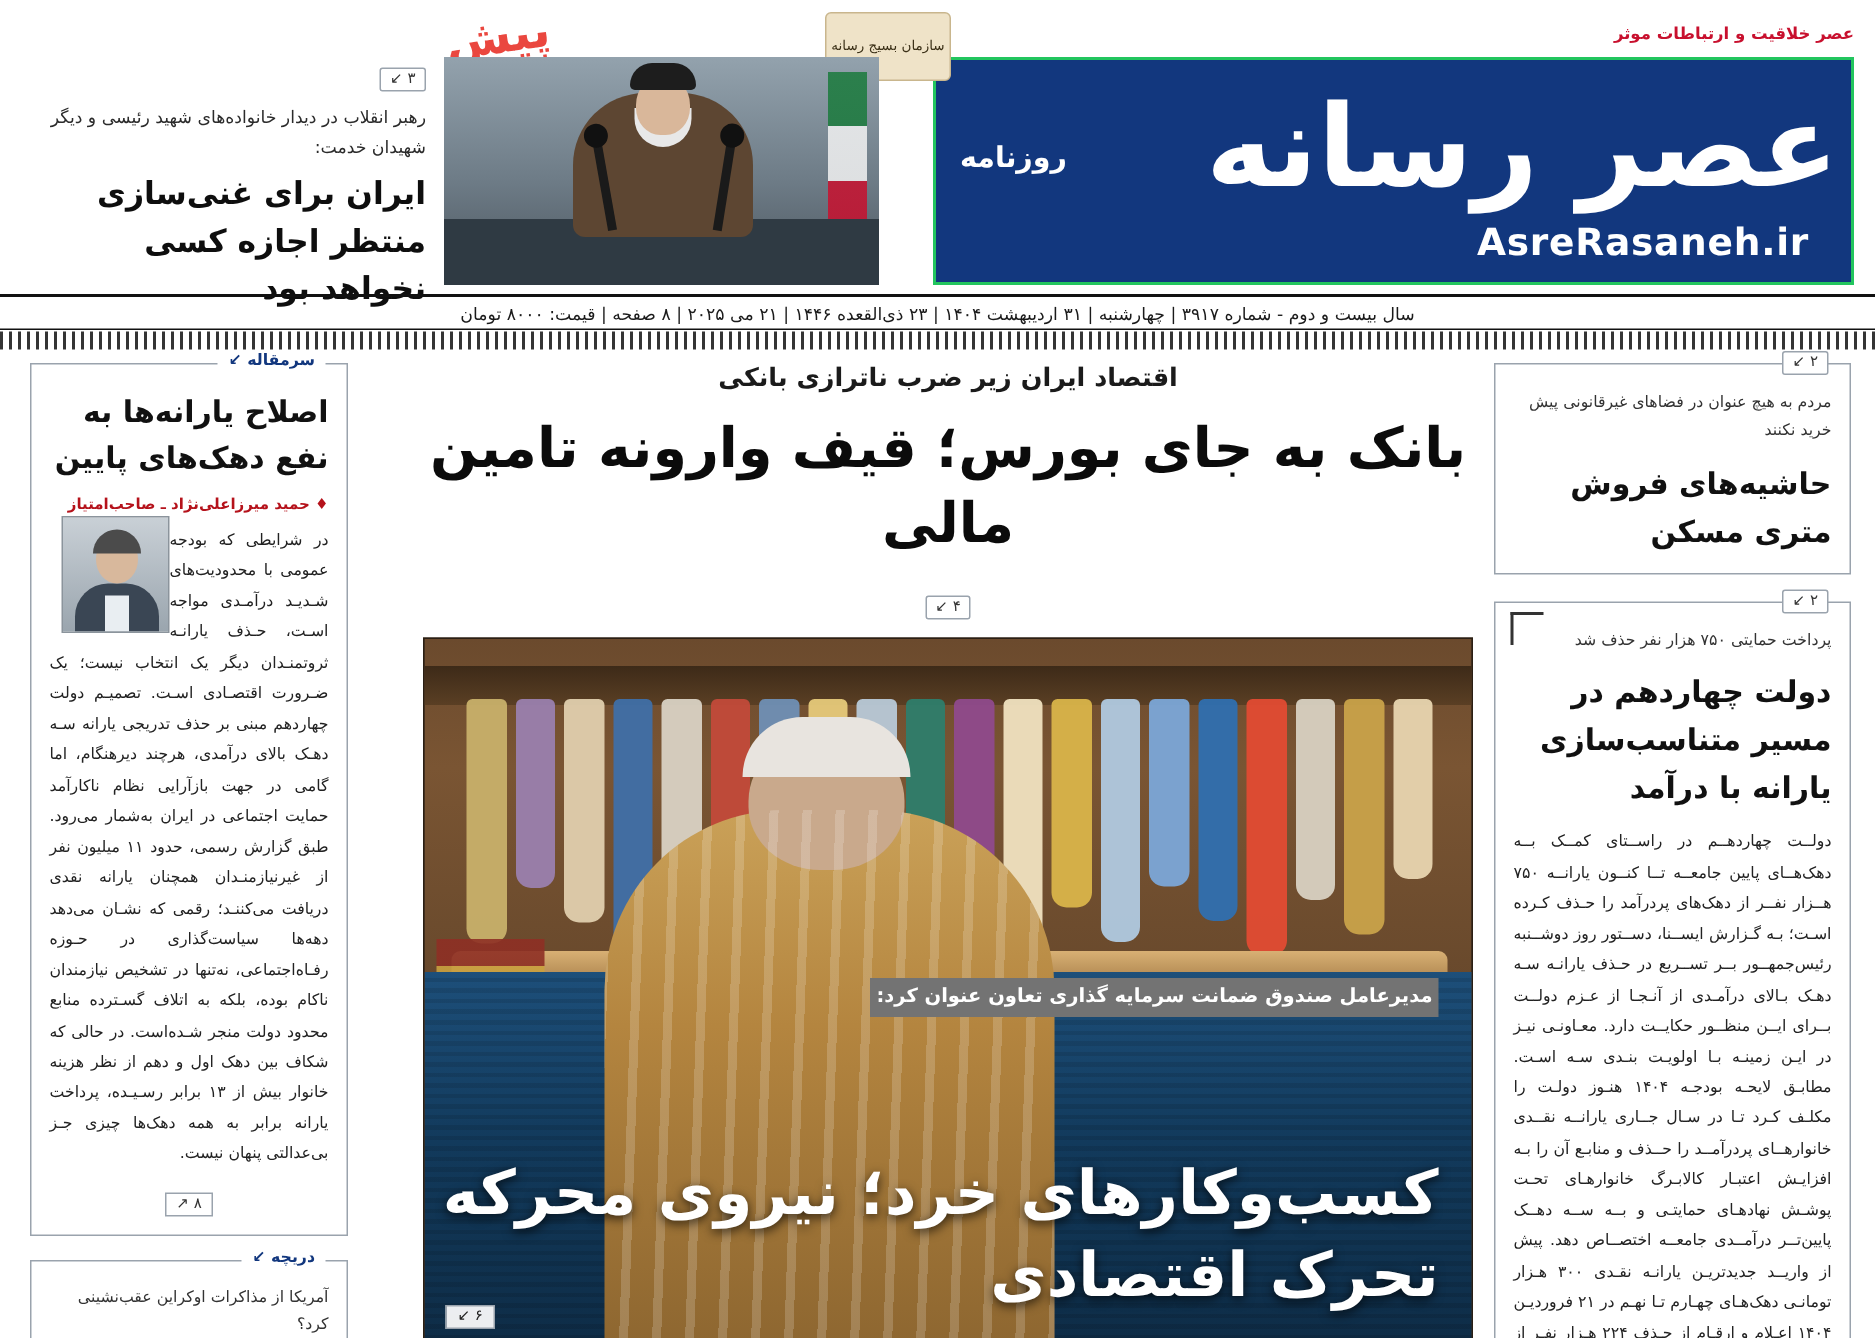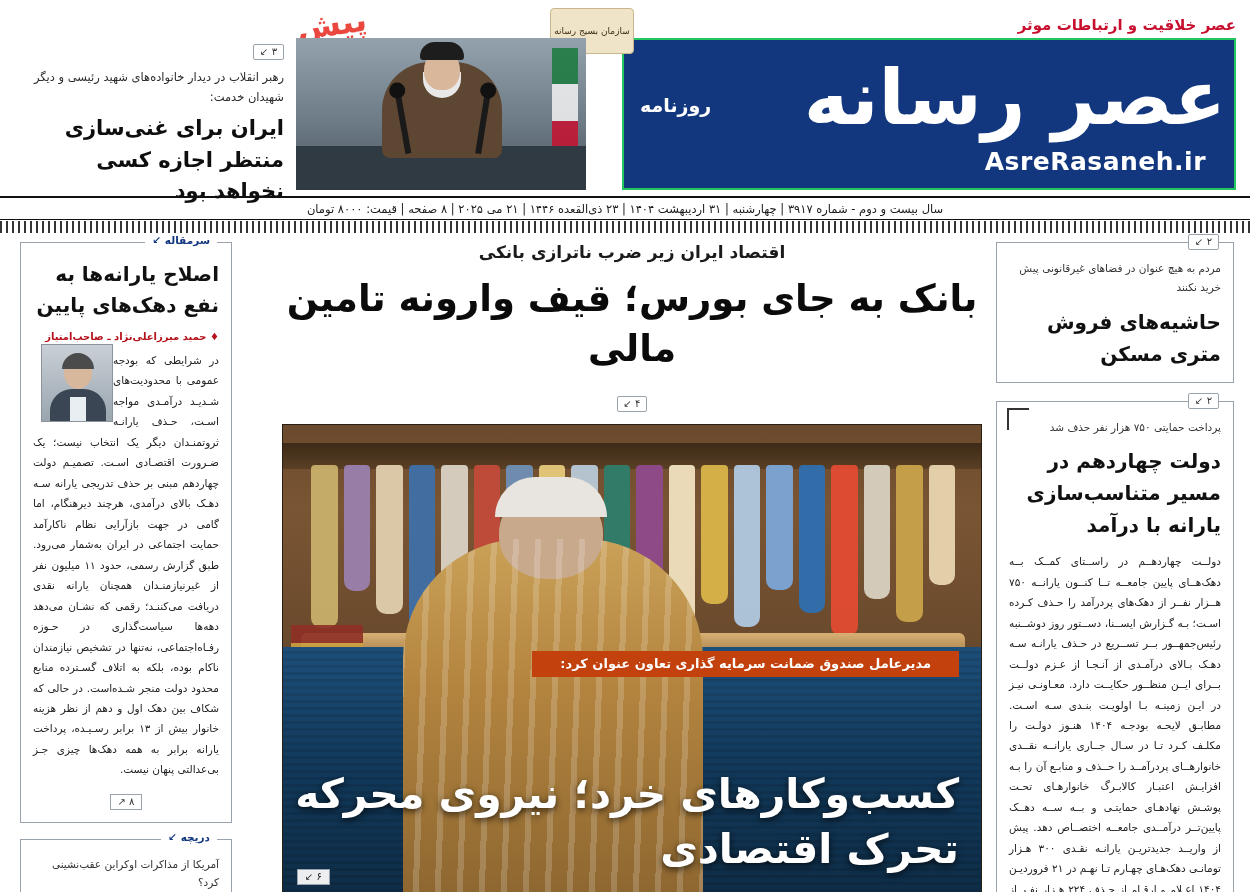--- a/index.html
+++ b/index.html
@@ -20,21 +20,21 @@
   .masthead {
     position: absolute;
     top: 0; left: 0;
     width: 1250px;
     height: 196px;
   }
   .tagline {
     position: absolute;
     top: 16px; right: 14px;
     color: #c8102e;
-    font-size: 15px;
+    font-size: 11px;
     font-weight: bold;
     letter-spacing: -0.3px;
   }
   .logo-block {
     position: absolute;
     top: 38px; right: 14px;
     width: 614px;
     height: 152px;
     background: #12377e;
     border: 2px solid #22c55e;
@@ -400,25 +400,25 @@
   .mp-tiles {
     position: absolute; top: 200px; left: 8px; width: 72px; height: 260px;
     background:
       repeating-linear-gradient(0deg,#caa03f 0 22px,#8e2f24 22px 44px);
     opacity: .9;
   }
 
   .overline-red {
     position: absolute;
     right: 22px; bottom: 222px;
-    background: #c2410c;
+    background: #737373;
     color: #fff;
     font-size: 13px;
     font-weight: bold;
-    padding: 5px 28px 6px;
+    padding: 5px 4px 6px;
     white-space: nowrap;
   }
   .photo-headline {
     position: absolute;
     right: 22px; bottom: 22px;
     text-align: right;
     color: #ffffff;
     font-size: 41px;
     font-weight: bold;
     line-height: 1.34;

